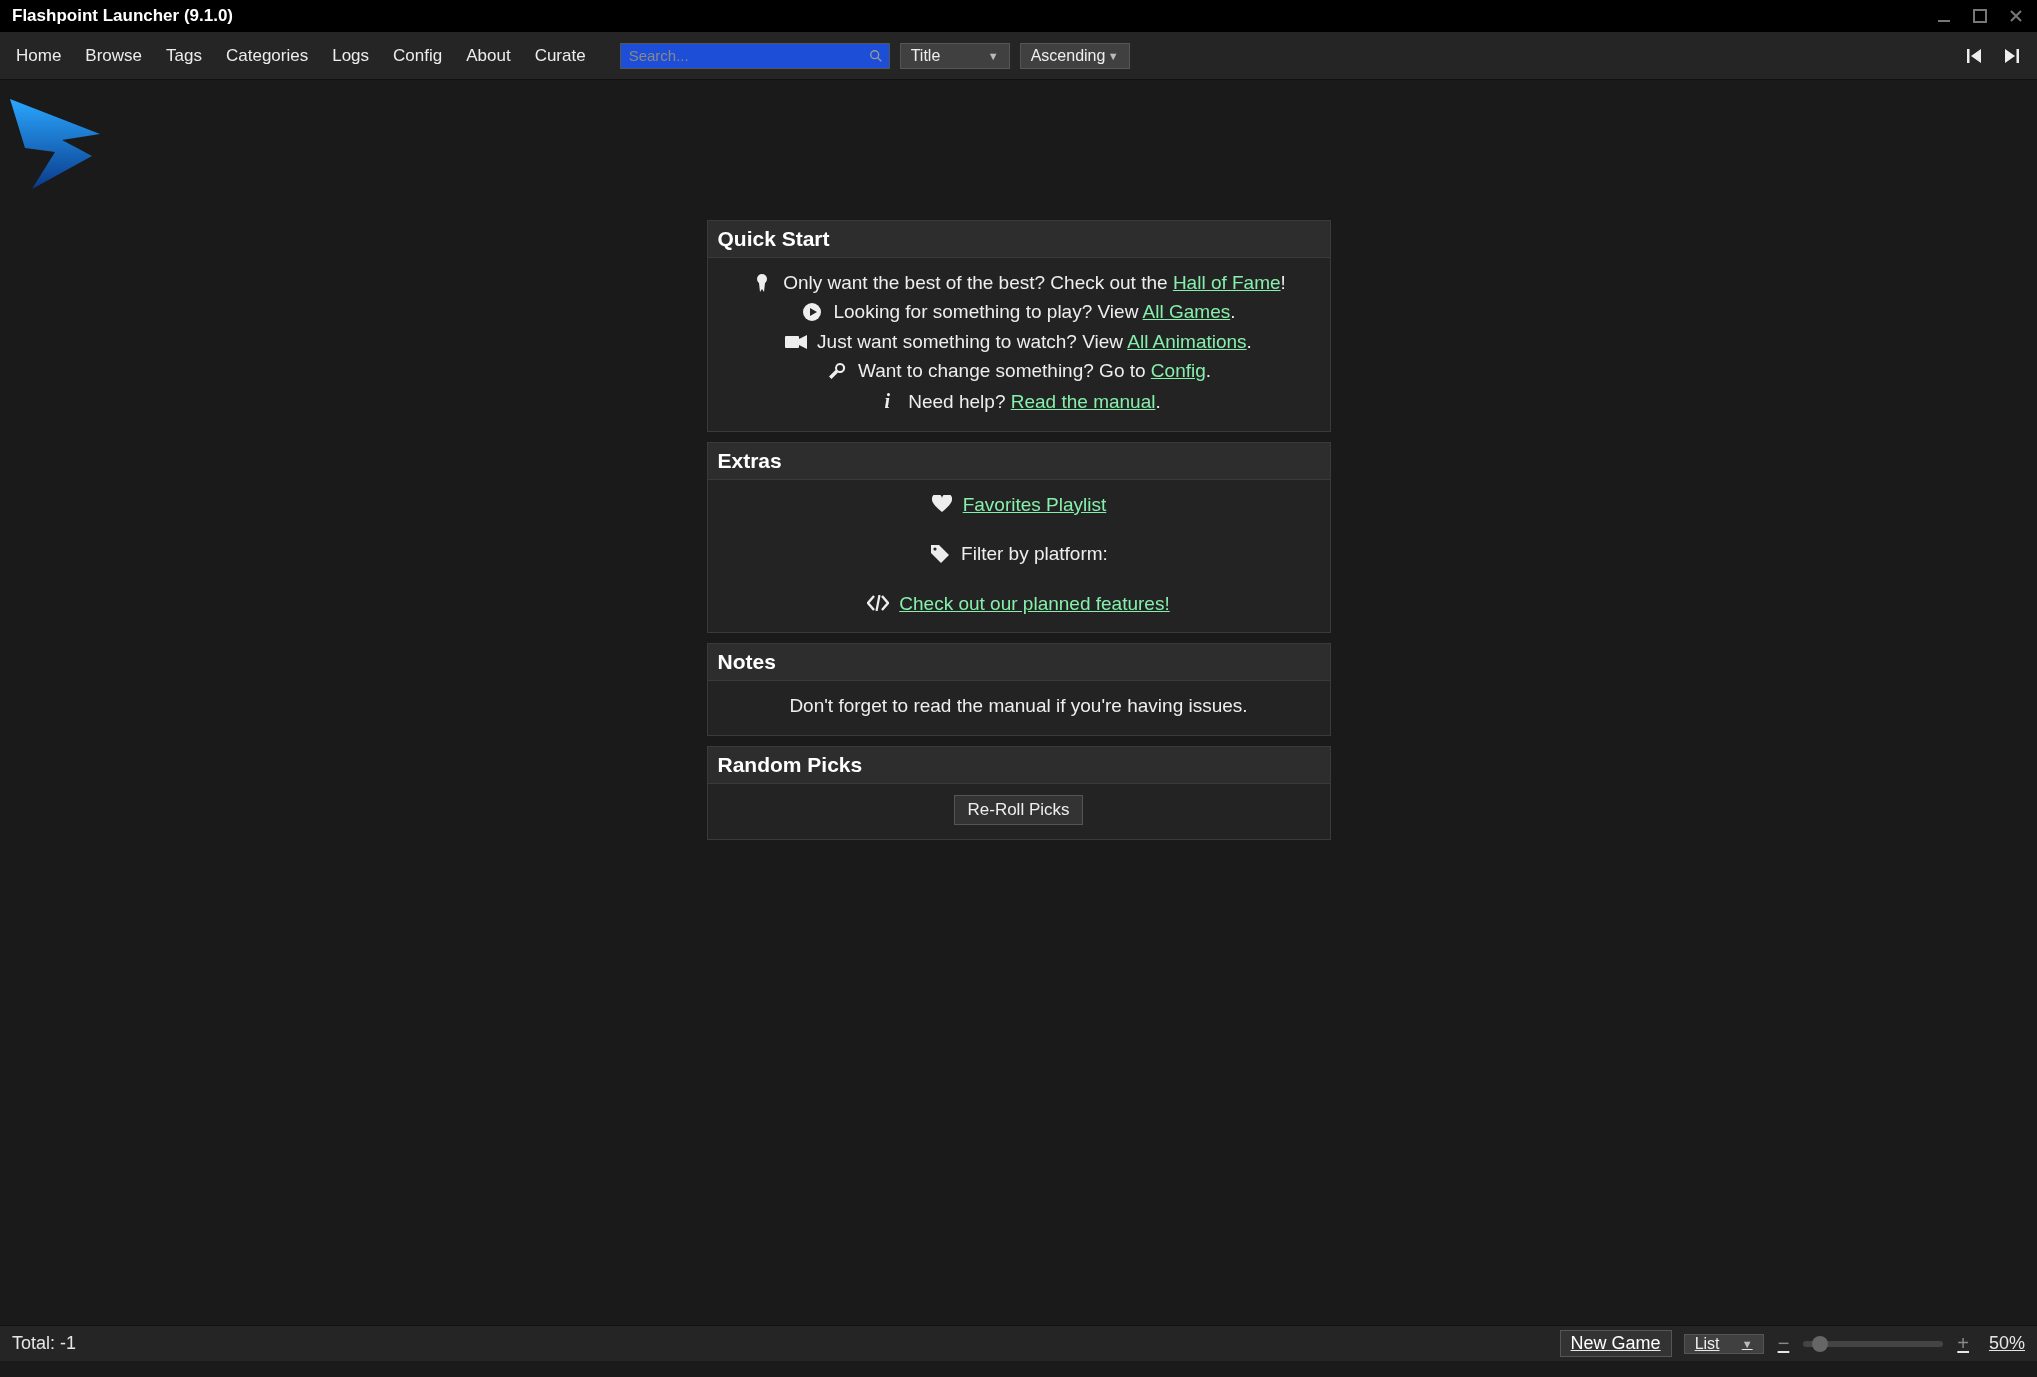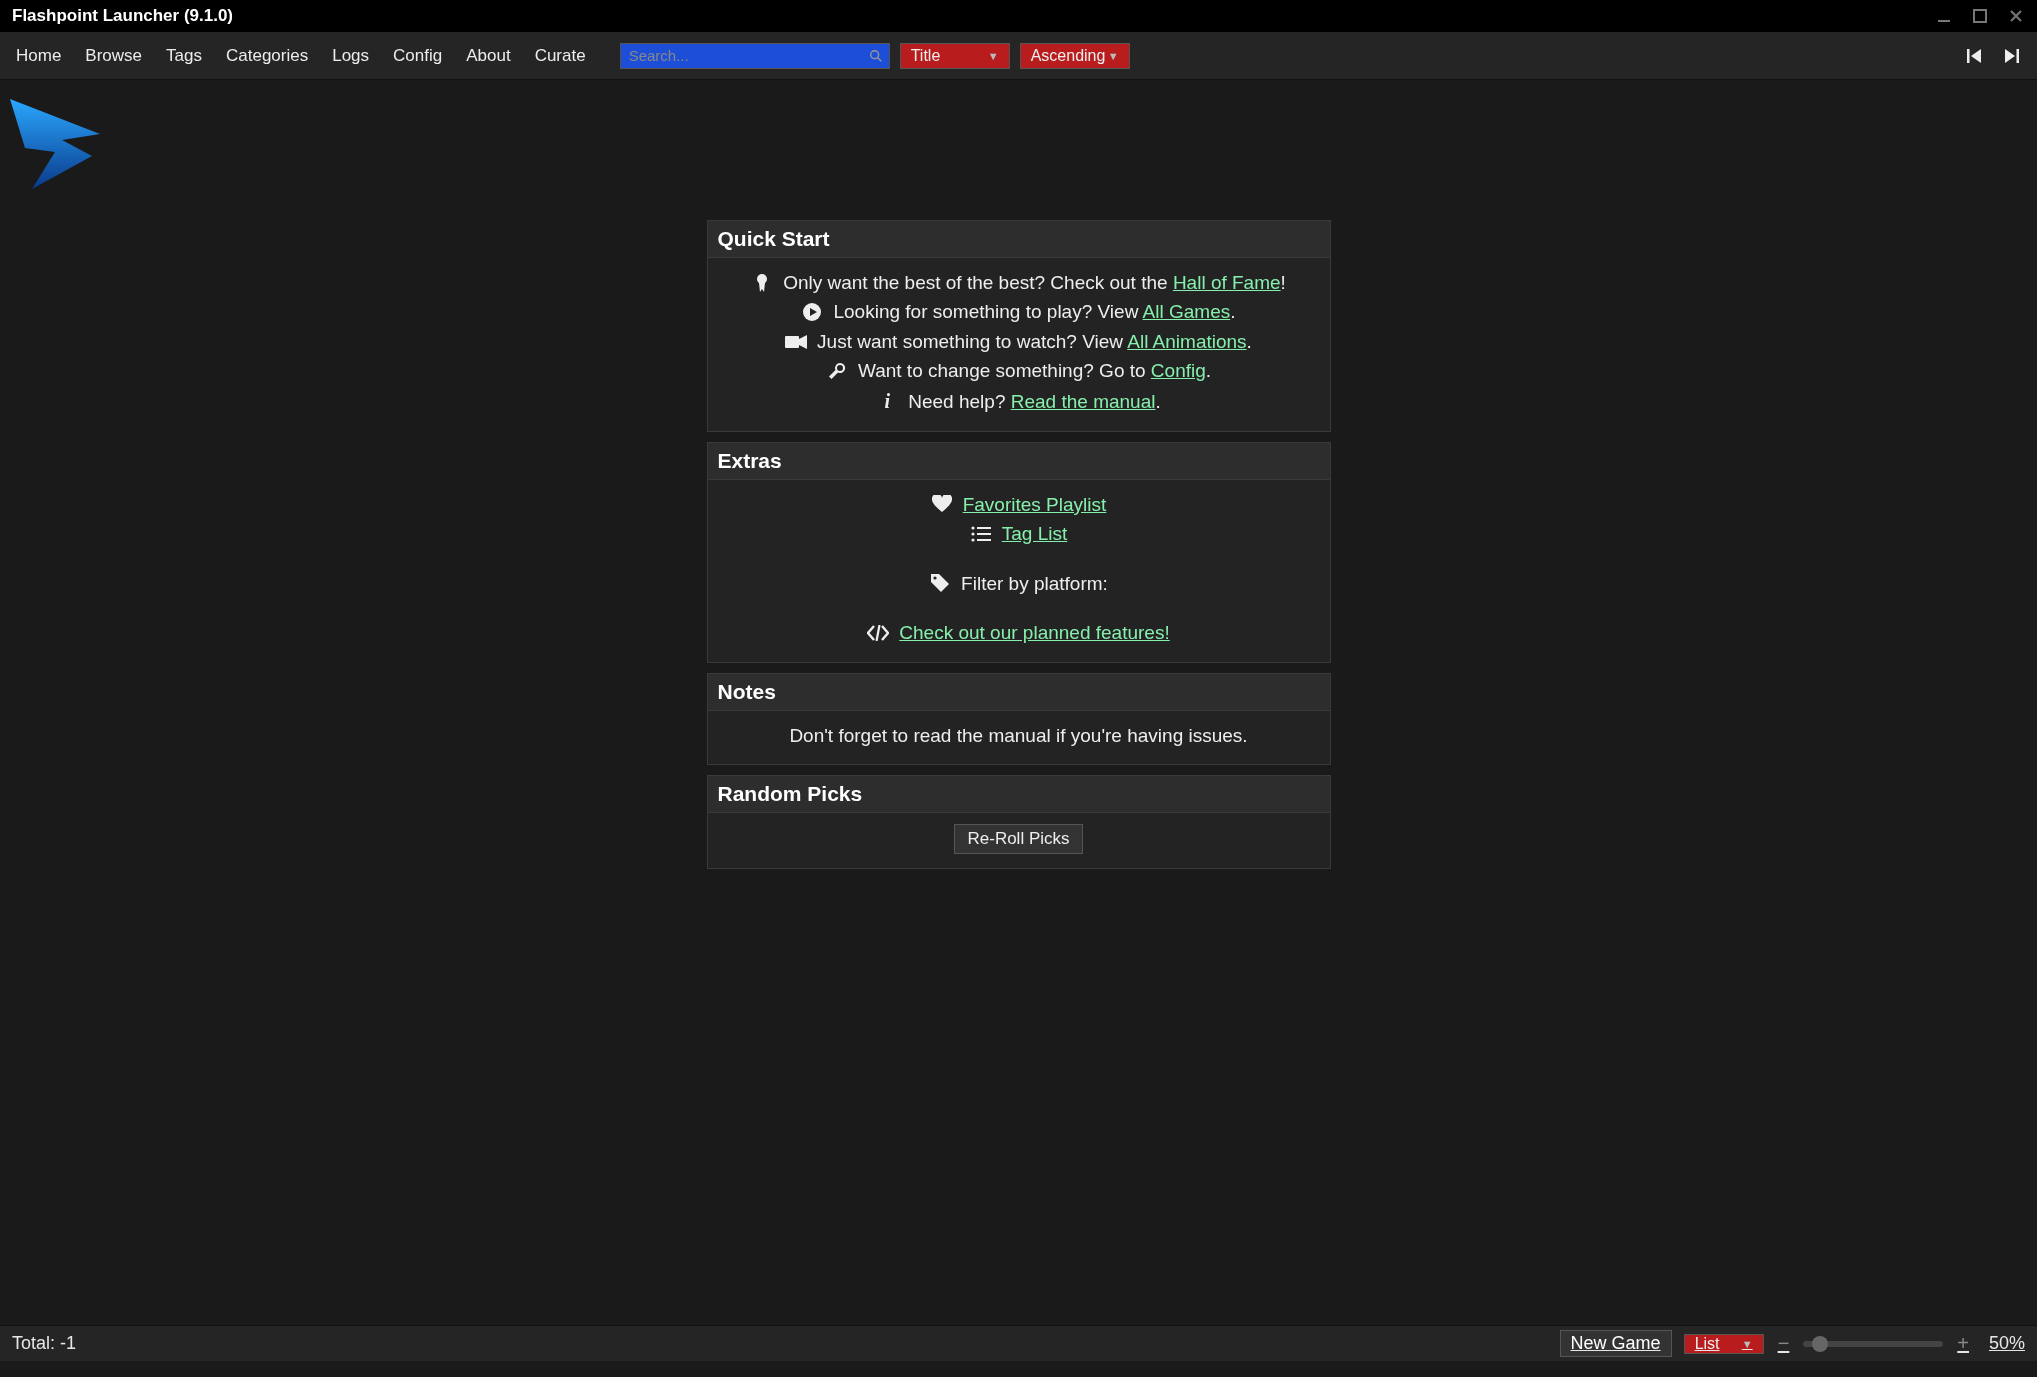--- a/index.html
+++ b/index.html
@@ -71,21 +71,21 @@
     padding: 0 26px 0 8px;
     font-size: 15px;
   }
   .search-wrap input::placeholder { color: #888; }
   .search-wrap .mag {
     position: absolute; right: 6px; top: 50%; transform: translateY(-50%);
     color: #999; font-size: 14px; pointer-events: none;
   }
   .select-box {
     height: 26px;
-    background: #b91c1c;
+    background: #404040;
     border: 1px solid #555;
     color: #eee;
     display: flex;
     align-items: center;
     justify-content: space-between;
     padding: 0 10px;
     font-size: 16px;
     cursor: pointer;
     min-width: 110px;
   }
@@ -350,33 +350,20 @@
     <div class="panel-header">Extras</div>
     <div class="panel-body">
       <div class="row">
         <span class="icon">
           <svg width="20" height="18" viewBox="0 0 20 18">
               <path d="M10 17 C4 12 0 8 0 4.5 A4.5 4.5 0 0 1 10 3 A4.5 4.5 0 0 1 20 4.5 C20 8 16 12 10 17Z" fill="#eee"></path>
             </svg>
         </span>
         <a class="linklike">Favorites Playlist</a>
       </div>
-      <div class="row">
-        <span class="icon">
-          <svg width="20" height="16" viewBox="0 0 20 16">
-            <circle cx="2" cy="2" r="1.6" fill="#eee"></circle>
-              <rect x="6" y="1" width="14" height="2" fill="#eee"></rect>
-            <circle cx="2" cy="8" r="1.6" fill="#eee"></circle>
-              <rect x="6" y="7" width="14" height="2" fill="#eee"></rect>
-            <circle cx="2" cy="14" r="1.6" fill="#eee"></circle>
-              <rect x="6" y="13" width="14" height="2" fill="#eee"></rect>
-          </svg>
-        </span>
-        <a class="linklike">Tag List</a>
-      </div>
       <div class="gap"></div>
       <div class="row">
         <span class="icon">
           <svg width="20" height="20" viewBox="0 0 20 20">
               <path d="M1 1 H9 L19 11 L11 19 L1 9 Z" fill="#eee"></path>
               <circle cx="5" cy="5" r="1.6" fill="#232323"></circle>
             </svg>
         </span>
         <span>Filter by platform:</span>
       </div>

